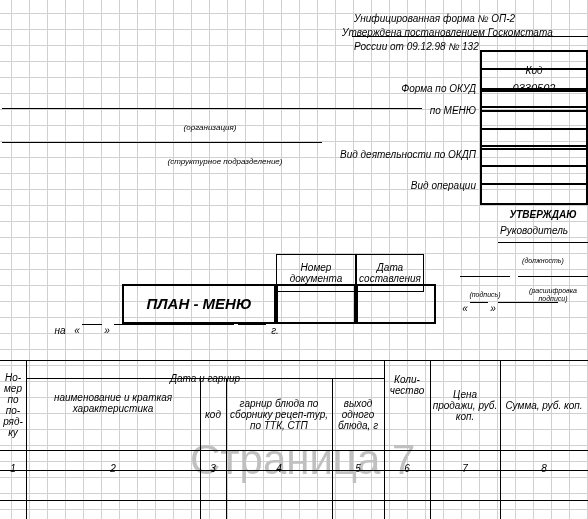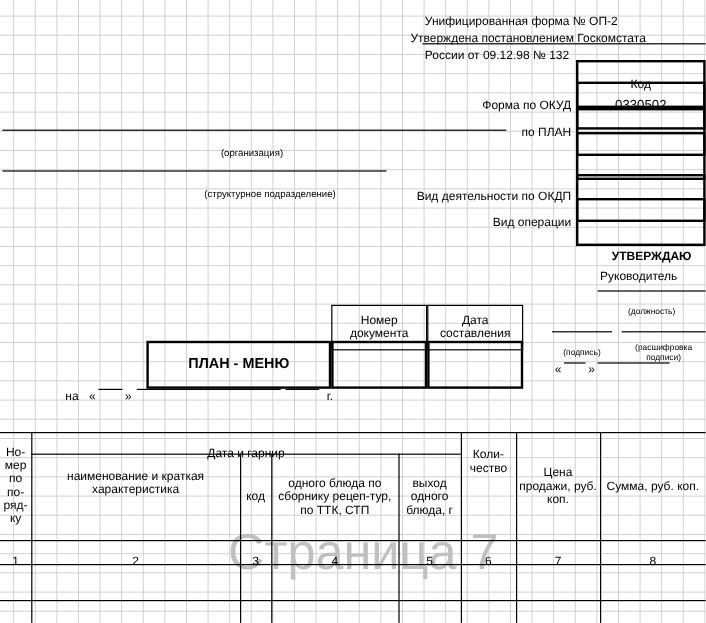--- a/index.html
+++ b/index.html
@@ -31,20 +31,21 @@
   }
   .cell {
     position: absolute;
     box-sizing: border-box;
     display: flex;
     align-items: center;
     justify-content: center;
     text-align: center;
     padding: 18px 2px;
     line-height: 1.1;
+    font-style: italic;
   }
   .left { justify-content: flex-start; text-align: left; }
   .right { justify-content: flex-end; text-align: left; }
   .bold { font-weight: bold; }
   .b-all { border: 1px solid #000; }
   .b-thick { border-width: 2px !important; }
   .small { font-size: 8px; }
   .tiny { font-size: 7px; }
   .watermark {
     position: absolute;
@@ -66,22 +67,22 @@
 <div class="cell left layer" style="left:352px; top:28px; width:236px; height:14px;">России от 09.12.98 № 132</div>
 
 <div class="cell layer b-all b-thick" style="left:480px; top:50px; width:108px; height:18px;">Код</div>
 <div class="cell layer b-all b-thick" style="left:480px; top:68px; width:108px; height:22px; font-size:11px;">0330502</div>
 <div class="cell layer b-all b-thick" style="left:480px; top:90px; width:108px; height:20px;"></div>
 <div class="cell layer b-all b-thick" style="left:480px; top:110px; width:108px; height:35px;"></div>
 <div class="cell layer b-all b-thick" style="left:480px; top:145px; width:108px; height:20px;"></div>
 <div class="cell layer b-all b-thick" style="left:480px; top:165px; width:108px; height:20px;"></div>
 
 <div class="cell right layer" style="left:340px; top:70px; width:138px; height:18px;">Форма по ОКУД</div>
-<div class="cell right layer" style="left:380px; top:92px; width:98px; height:18px;">по ПЛАН</div>
-<div class="cell right layer" style="left:320px; top:146px; width:158px; height:18px;">Вид деятельности по ОКДП</div>
+<div class="cell right layer" style="left:380px; top:92px; width:98px; height:18px;">по МЕНЮ</div>
+<div class="cell right layer" style="left:320px; top:136px; width:158px; height:18px;">Вид деятельности по ОКДП</div>
 <div class="cell right layer" style="left:370px; top:167px; width:108px; height:18px;">Вид операции</div>
 
 <div class="layer" style="left:2px; top:108px; width:420px; border-top:1px solid #000;"></div>
 <div class="cell layer small" style="left:150px; top:110px; width:120px; height:12px;">(организация)</div>
 <div class="layer" style="left:2px; top:142px; width:320px; border-top:1px solid #000;"></div>
 <div class="cell layer small" style="left:150px; top:144px; width:150px; height:12px;">(структурное подразделение)</div>
 
 <div class="cell layer bold" style="left:498px; top:196px; width:90px; height:14px;">УТВЕРЖДАЮ</div>
 <div class="cell layer left" style="left:498px; top:212px; width:90px; height:14px;">Руководитель</div>
 
@@ -92,25 +93,25 @@
 <div class="layer" style="left:518px; top:276px; width:70px; border-top:1px solid #000;"></div>
 <div class="cell layer tiny" style="left:460px; top:277px; width:50px; height:10px;">(подпись)</div>
 <div class="cell layer tiny" style="left:518px; top:277px; width:70px; height:10px;">(расшифровка подписи)</div>
 
 <div class="cell layer" style="left:460px; top:290px; width:10px; height:14px;">«</div>
 <div class="layer" style="left:470px; top:302px; width:18px; border-top:1px solid #000;"></div>
 <div class="cell layer" style="left:488px; top:290px; width:10px; height:14px;">»</div>
 <div class="layer" style="left:498px; top:302px; width:60px; border-top:1px solid #000;"></div>
 
 <div class="cell layer b-all" style="left:276px; top:254px; width:80px; height:30px;">Номер документа</div>
-<div class="cell layer b-all" style="left:356px; top:254px; width:80px; height:30px;">Дата составления</div>
+<div class="cell layer b-all" style="left:356px; top:254px; width:68px; height:30px;">Дата составления</div>
 <div class="cell layer b-all b-thick" style="left:276px; top:284px; width:80px; height:18px;"></div>
 <div class="cell layer b-all b-thick" style="left:356px; top:284px; width:80px; height:18px;"></div>
 
-<div class="cell layer bold b-all b-thick" style="left:122px; top:284px; width:154px; height:26px; font-size:12px;">ПЛАН - МЕНЮ</div>
+<div class="cell layer bold b-all b-thick" style="left:122px; top:284px; width:154px; height:26px; font-size:15px;">ПЛАН - МЕНЮ</div>
 
 <div class="cell layer" style="left:50px; top:312px; width:20px; height:14px;">на</div>
 <div class="cell layer" style="left:72px; top:312px; width:10px; height:14px;">«</div>
 <div class="layer" style="left:82px; top:324px; width:20px; border-top:1px solid #000;"></div>
 <div class="cell layer" style="left:102px; top:312px; width:10px; height:14px;">»</div>
 <div class="layer" style="left:114px; top:324px; width:120px; border-top:1px solid #000;"></div>
 <div class="layer" style="left:238px; top:324px; width:28px; border-top:1px solid #000;"></div>
 <div class="cell layer" style="left:268px; top:312px; width:14px; height:14px;">г.</div>
 
 <div class="layer" style="left:0px; top:360px; width:588px; height:159px; border-top:1px solid #000;"></div>
@@ -132,21 +133,21 @@
 <div class="layer" style="left:0px; top:500px; width:588px; border-top:1px solid #000;"></div>
 
 <div class="cell layer" style="left:0px; top:360px; width:26px; height:90px;">Но-мер по по-ряд-ку</div>
 
 <div class="cell layer" style="left:26px; top:360px; width:358px; height:18px;">Дата и гарнир</div>
 
 <div class="cell layer" style="left:26px; top:367px; width:174px; height:72px;">наименование и краткая характеристика</div>
 
 <div class="cell layer" style="left:200px; top:378px; width:26px; height:72px;">код</div>
 
-<div class="cell layer" style="left:226px; top:378px; width:106px; height:72px;">одного блюда по сборнику рецеп-тур, по ТТК, СТП</div>
+<div class="cell layer" style="left:226px; top:378px; width:106px; height:72px;">гарнир блюда по сборнику рецеп-тур, по ТТК, СТП</div>
 
 <div class="cell layer" style="left:332px; top:378px; width:52px; height:72px;">выход одного блюда, г</div>
 
 <div class="cell layer" style="left:384px; top:340px; width:46px; height:90px;">Коли-чество</div>
 
 <div class="cell layer" style="left:430px; top:360px; width:70px; height:90px;">Цена продажи, руб. коп.</div>
 
 <div class="cell layer" style="left:500px; top:360px; width:88px; height:90px;">Сумма, руб. коп.</div>
 
 <div class="cell layer" style="left:0px;   top:450px; width:26px;  height:20px;">1</div>

